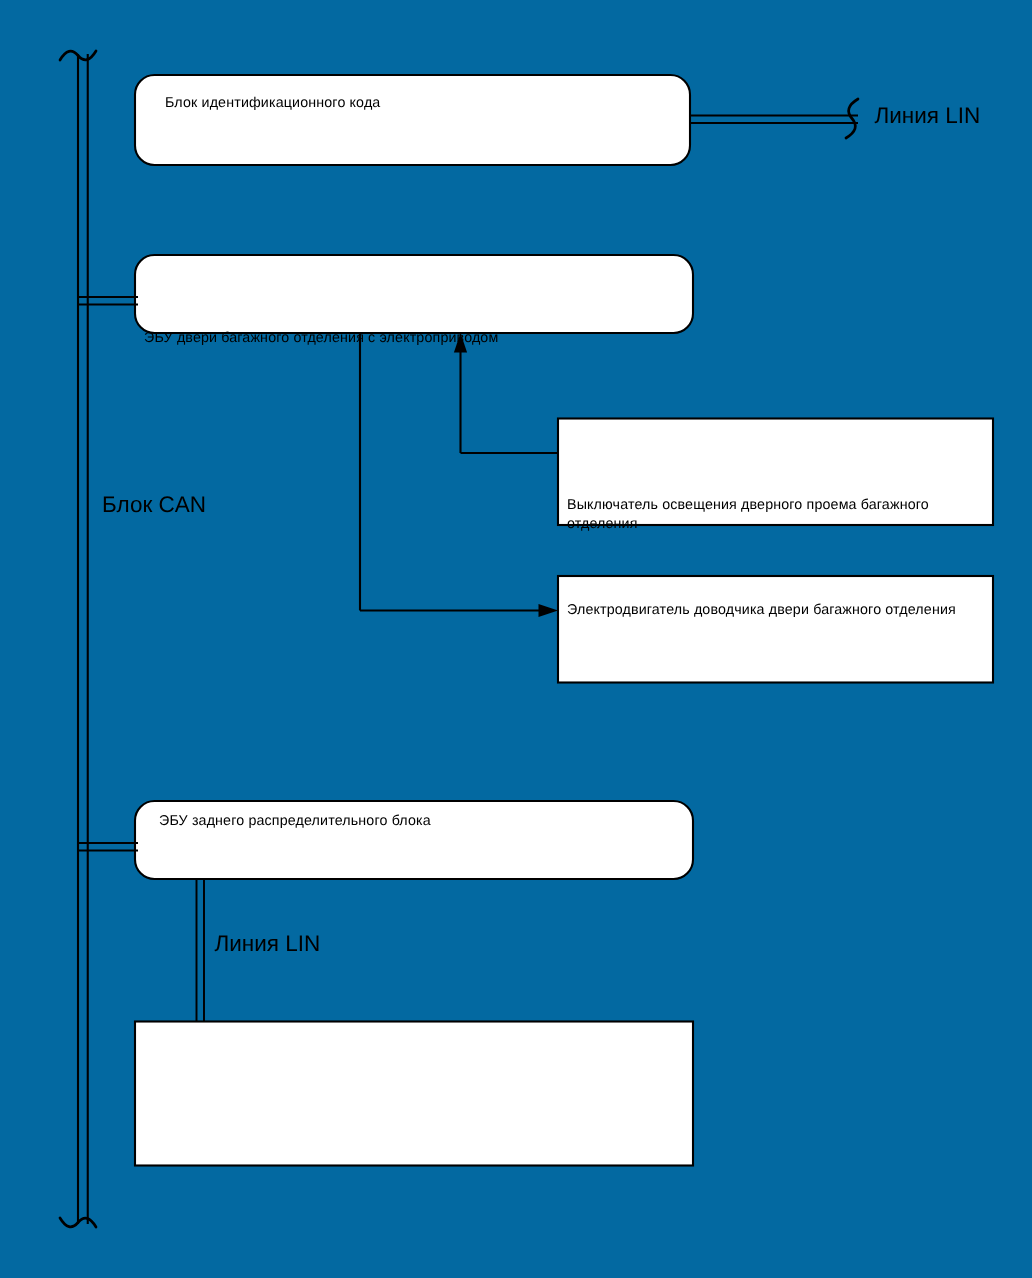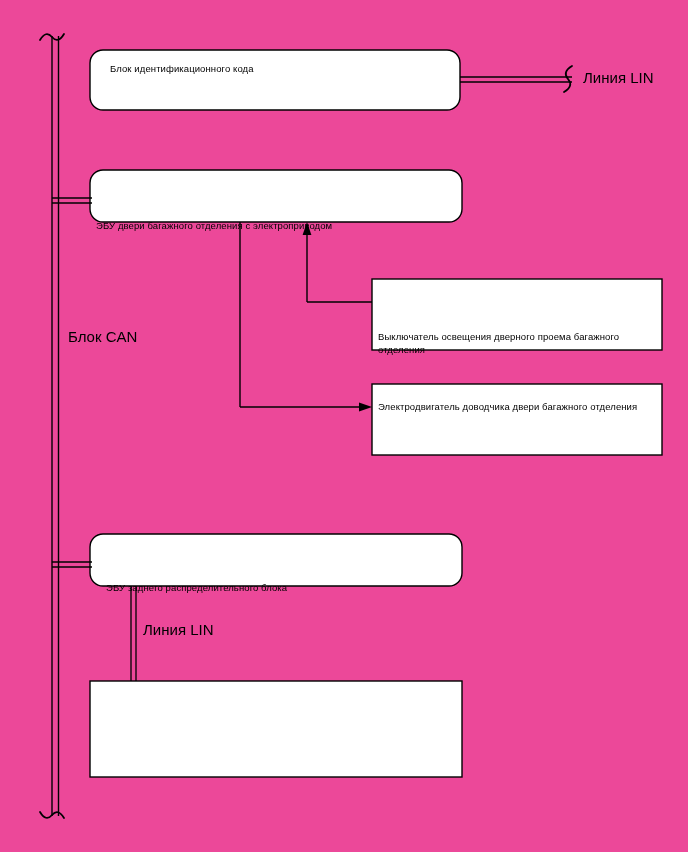--- a/index.html
+++ b/index.html
@@ -8,21 +8,21 @@
     background: #ffffff;
   }
   body {
     font-family: "Liberation Sans", sans-serif;
     color: #000000;
   }
   #canvas {
     position: relative;
     width: 688px;
     height: 852px;
-    background: #ec4899;
+    background: #0369a1;
     overflow: hidden;
   }
   svg.layer {
     position: absolute;
     left: 0;
     top: 0;
     width: 688px;
     height: 852px;
   }
   .node-label {
@@ -111,21 +111,21 @@
   </svg>
 
   <div class="node-label" style="left:110px; top:62px; width:340px;">Блок идентификационного кода</div>
 
   <div class="node-label" style="left:96px; top:177px; width:348px;margin-top:42px;">ЭБУ двери багажного отделения с электроприводом</div>
 
   <div class="node-label" style="left:378px; top:283px; width:278px;margin-top:47px;">Выключатель освещения дверного проема багажного отделения</div>
 
   <div class="node-label" style="left:378px; top:400px; width:270px;">Электродвигатель доводчика двери багажного отделения</div>
 
-  <div class="node-label" style="left:106px; top:541px; width:348px;margin-top:40px;">ЭБУ заднего распределительного блока</div>
+  <div class="node-label" style="left:106px; top:541px; width:348px;">ЭБУ заднего распределительного блока</div>
 
 
   <div class="bus-label" style="left:68px; top:331px;">Блок CAN</div>
 
   <div class="bus-label" style="left:583px; top:72px;">Линия LIN</div>
 
   <div class="bus-label" style="left:143px; top:624px;">Линия LIN</div>
 
 </div>
 

